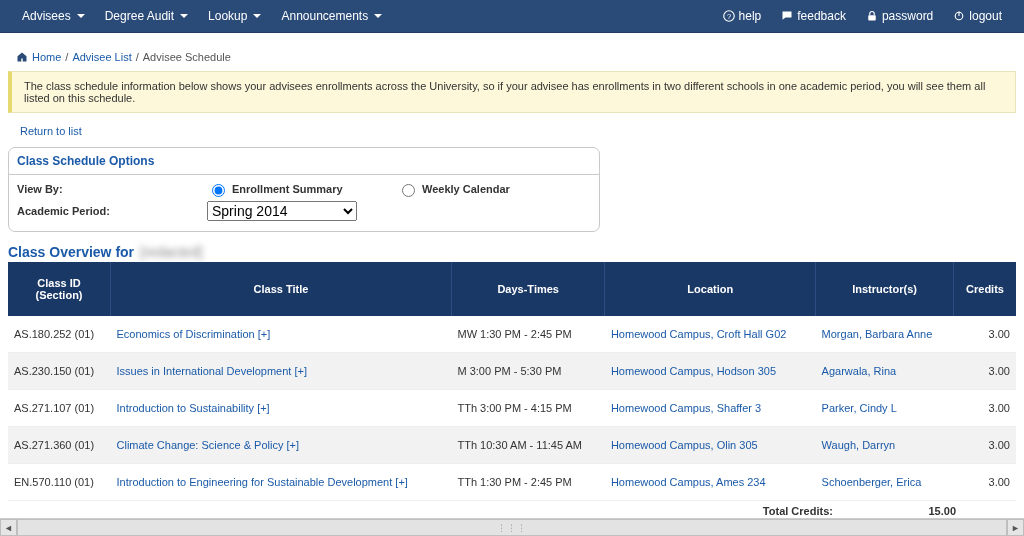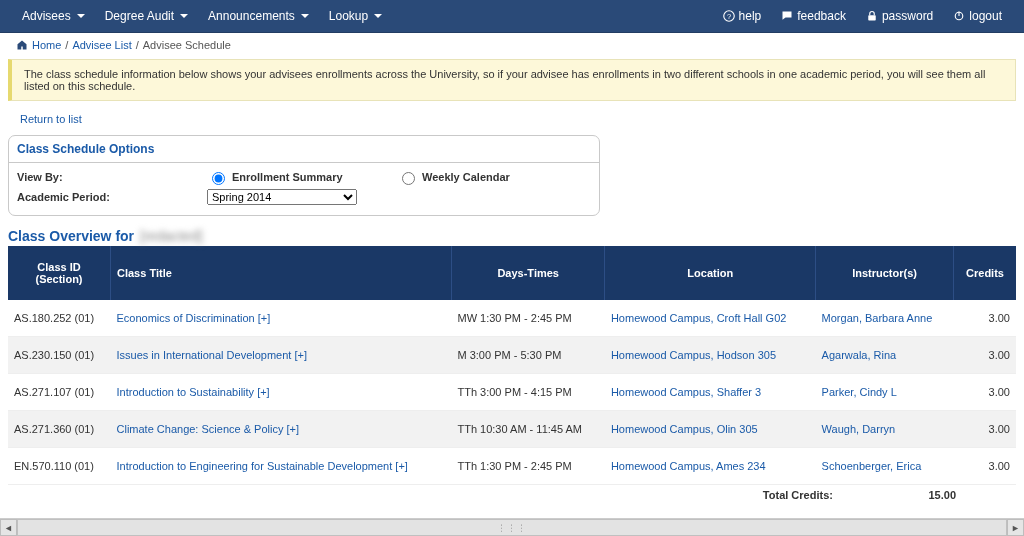--- a/index.html
+++ b/index.html
@@ -2,33 +2,33 @@
 <html><head>
 <meta charset="utf-8">
 <style>
 html,body{margin:0;padding:0;font-family:Arial,Helvetica,sans-serif;font-size:11px;color:#333;background:#fff;height:100%}
 a{color:#1a5aa8;text-decoration:none}
 .navbar{background:#2a4a78;color:#fff;display:flex;justify-content:space-between;align-items:center;padding:0 12px;height:32px;border-bottom:1px solid #223d63}
 .nav-left,.nav-right{display:flex;align-items:center;gap:0}
 .nav-item{color:#fff;padding:8px 10px;cursor:pointer;display:flex;align-items:center;gap:4px;font-size:12px}
 .caret{display:inline-block;width:0;height:0;border-left:4px solid transparent;border-right:4px solid transparent;border-top:4px solid #fff;margin-left:2px}
 .nav-icon{width:12px;height:12px;display:inline-block}
-.content{padding:0;margin:0 8px}
+.content{padding:0;margin:12px 8px}
 .breadcrumb{padding:6px 8px 4px 8px;display:flex;align-items:center;gap:4px;color:#555}
 .breadcrumb .home-icon{color:#2a4a78}
 .breadcrumb a{color:#1a5aa8}
 .alert{background:#fdf8d9;border:1px solid #e8e3b8;padding:8px 12px;margin:4px 0 8px 0;color:#333;border-left:4px solid #e6d96f}
 .return-link{padding:4px 12px;display:block}
 .panel{border:1px solid #c9c9c9;border-radius:7px;margin:6px 0 12px 0;background:#fff;max-width:590px}
 .panel-header{color:#1a5aa8;font-weight:bold;padding:6px 8px;border-bottom:1px solid #c9c9c9;font-size:12px}
 .panel-body{padding:6px 8px}
 .form-row{display:flex;align-items:center;margin-bottom:4px}
 .form-label{width:190px;font-weight:bold;font-size:11px}
 .radio-group{display:flex;align-items:center;gap:4px}
-select{font-size:11px;min-width:150px}
+select{font-size:14px;min-width:150px}
 .overview-title{font-weight:bold;color:#1a5aa8;font-size:14px;margin-top:4px;display:flex;align-items:center;gap:6px}
 .blur-name{filter:blur(3px);color:#888;font-weight:normal}
 table.grid{width:100%;border-collapse:collapse;margin-top:2px}
 table.grid th{background:#1a3866;color:#fff;font-weight:bold;font-size:11px;padding:15px 6px;text-align:left;border-right:1px solid #2d4e85}
 table.grid th:last-child{border-right:none}
 table.grid td{padding:12px 6px;font-size:11px;border-bottom:1px solid #eee}
 table.grid tr.alt td{background:#f2f2f2}
 .col-credits{text-align:right;width:50px}
 .col-classid{width:90px}
 .total-row{text-align:right;font-weight:bold;padding:4px 60px 4px 0}
@@ -45,25 +45,25 @@
   <div class="nav-left">
     <div class="nav-item">
         <span>Advisees</span>
         <span class="caret"></span>
       </div>
     <div class="nav-item">
         <span>Degree Audit</span>
         <span class="caret"></span>
       </div>
     <div class="nav-item">
+        <span>Lookup</span>
+        <span class="caret"></span>
+      </div>
+    <div class="nav-item">
         <span>Announcements</span>
-        <span class="caret"></span>
-      </div>
-    <div class="nav-item">
-        <span>Lookup</span>
         <span class="caret"></span>
       </div>
   </div>
   <div class="nav-right">
     <div class="nav-item">
         <svg class="nav-icon" viewBox="0 0 16 16" fill="#fff">
           <circle cx="8" cy="8" r="7" fill="none" stroke="#fff" stroke-width="1.5"></circle>
           <text x="8" y="12" text-anchor="middle" font-size="10" fill="#fff">?</text>
         </svg>
         <span>help</span>
@@ -133,21 +133,21 @@
 
   <div class="overview-title">
     <span>Class Overview for</span>
     <span class="blur-name">[redacted]</span>
   </div>
 
   <table class="grid">
     <thead>
       <tr>
         <th class="col-classid" style="text-align:center">Class ID (Section)</th>
-        <th style="">Class Title</th>
+        <th style="text-align:center">Class Title</th>
         <th style="text-align:center">Days-Times</th>
         <th style="text-align:center">Location</th>
         <th style="text-align:center">Instructor(s)</th>
         <th class="col-credits" style="text-align:center">Credits</th>
       </tr>
     </thead>
     <tbody id="rows-body">
         <tr>
           <td class="col-classid">AS.180.252 (01)</td>
           <td><a href="#">Economics of Discrimination [+]</a></td>

